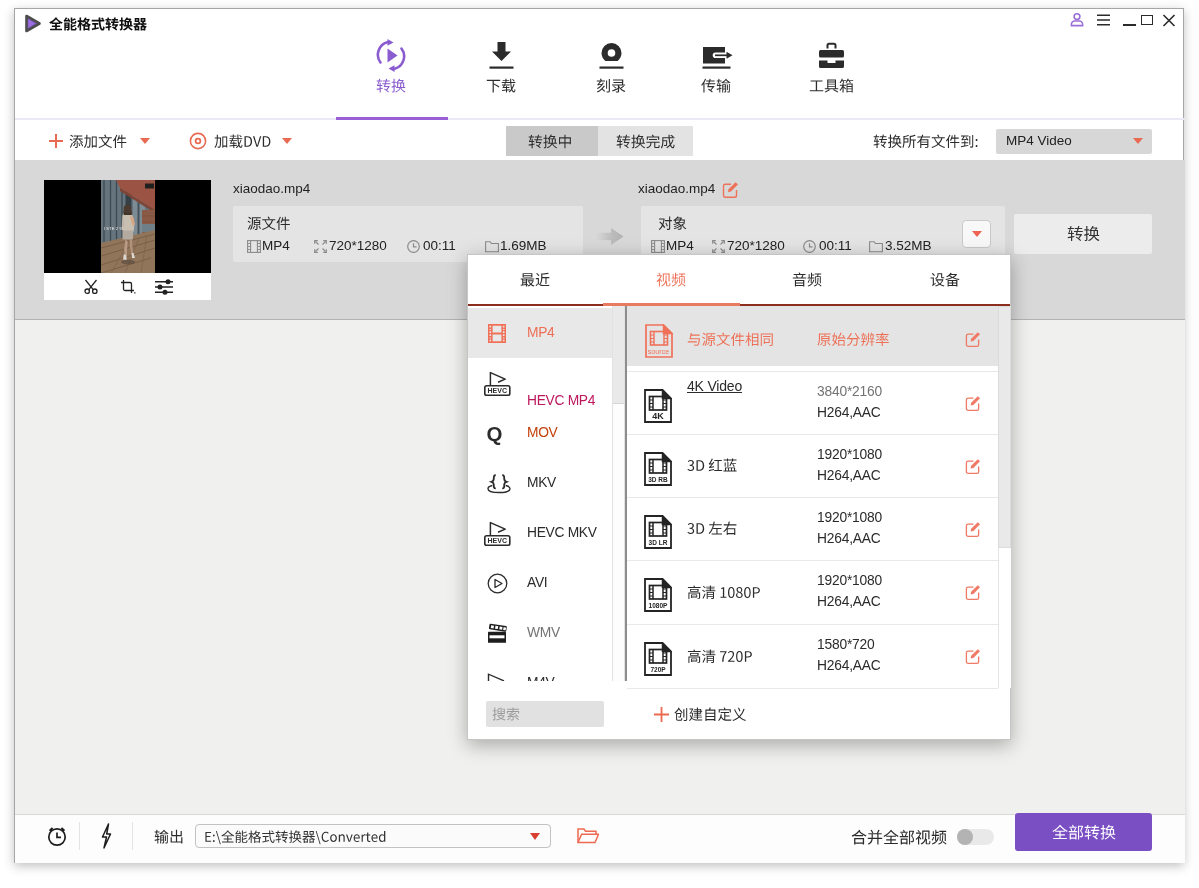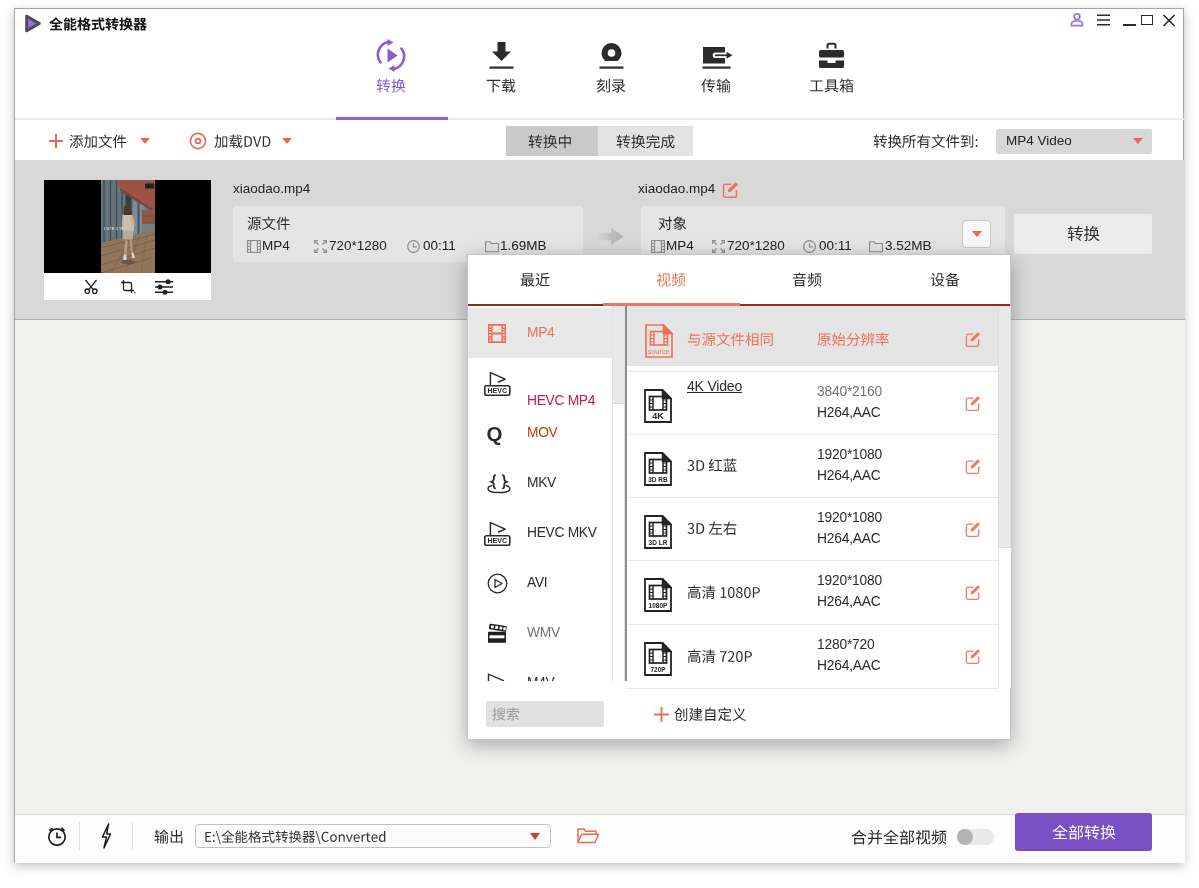--- a/index.html
+++ b/index.html
@@ -415,21 +415,21 @@
 <path d="M18.5 1 V9.5 H27 z" fill="#242424" stroke-width="1.5"></path>
 <rect x="5.5" y="7.5" width="17" height="13.5" stroke-width="1.7"></rect>
 <path d="M9 7.5 v13.5 M19 7.5 v13.5" stroke-width="1.5"></path>
 <path d="M5.5 11 h3.5 M5.5 14.5 h3.5 M5.5 18 h3.5 M19 11 h3.5 M19 14.5 h3.5 M19 18 h3.5" stroke-width="1.1"></path>
 <rect x="4" y="23.5" width="20" height="8" fill="#fff" stroke="none"></rect>
 <text x="14" y="30.3" font-family="Liberation Sans" font-weight="bold" font-size="6.5" fill="#242424" stroke="none" text-anchor="middle">720P</text>
   </svg>
 <svg style="position:absolute;left:687.0px;top:646.7px;z-index:22" width="67.6" height="23.2">
     <path transform="translate(0,14.8)" d="M4.1 -8.1H10.4V-6.8H4.1ZM3.1 -8.9V-6H11.6V-8.9ZM6.4 -12 6.8 -10.7H0.9V-9.7H13.6V-10.7H8C7.9 -11.1 7.6 -11.7 7.4 -12.2ZM1.4 -5.2V1.1H2.4V-4.3H12V0C12 0.2 12 0.2 11.8 0.2C11.6 0.2 10.9 0.2 10.3 0.2C10.4 0.4 10.6 0.8 10.7 1C11.6 1 12.2 1 12.6 0.9C13 0.8 13.1 0.5 13.1 0V-5.2ZM4.1 -3.4V0.3H5.1V-0.4H10.2V-3.4ZM5.1 -2.6H9.3V-1.2H5.1Z M15.7 -11.2C16.5 -10.8 17.5 -10.1 18 -9.6L18.7 -10.5C18.2 -10.9 17.1 -11.5 16.3 -11.9ZM15 -7.3C15.8 -6.9 16.9 -6.2 17.4 -5.7L18.1 -6.6C17.5 -7 16.5 -7.7 15.6 -8.1ZM15.5 0.3 16.4 1C17.1 -0.4 18 -2.2 18.6 -3.8L17.7 -4.4C17 -2.8 16.1 -0.8 15.5 0.3ZM20.7 -3.1H26V-1.9H20.7ZM20.7 -3.9V-5H26V-3.9ZM22.8 -12.2V-11H19.1V-10.2H22.8V-9.3H19.5V-8.5H22.8V-7.5H18.6V-6.6H28.3V-7.5H23.9V-8.5H27.4V-9.3H23.9V-10.2H27.7V-11H23.9V-12.2ZM19.7 -5.8V1.1H20.7V-1.1H26V-0.1C26 0.1 25.9 0.2 25.7 0.2C25.5 0.2 24.8 0.2 24.1 0.2C24.2 0.4 24.4 0.8 24.4 1.1C25.4 1.1 26.1 1.1 26.5 0.9C26.9 0.8 27 0.5 27 -0.1V-5.8Z M35.1 0H36.5C36.7 -4.2 37.1 -6.6 39.6 -9.8V-10.6H33V-9.5H38.1C36 -6.6 35.3 -4 35.1 0Z M40.9 0H47.6V-1.1H44.7C44.1 -1.1 43.5 -1.1 42.9 -1C45.4 -3.4 47.1 -5.6 47.1 -7.7C47.1 -9.6 45.9 -10.8 44 -10.8C42.7 -10.8 41.7 -10.2 40.9 -9.3L41.6 -8.5C42.2 -9.2 43 -9.7 43.8 -9.7C45.2 -9.7 45.8 -8.9 45.8 -7.6C45.8 -5.8 44.3 -3.7 40.9 -0.8Z M52.4 0.2C54.4 0.2 55.7 -1.6 55.7 -5.4C55.7 -9 54.4 -10.8 52.4 -10.8C50.3 -10.8 49.1 -9 49.1 -5.4C49.1 -1.6 50.3 0.2 52.4 0.2ZM52.4 -0.9C51.2 -0.9 50.3 -2.2 50.3 -5.4C50.3 -8.5 51.2 -9.8 52.4 -9.8C53.6 -9.8 54.4 -8.5 54.4 -5.4C54.4 -2.2 53.6 -0.9 52.4 -0.9Z M57.9 0H59.2V-4.2H60.9C63.3 -4.2 64.9 -5.3 64.9 -7.5C64.9 -9.8 63.3 -10.6 60.9 -10.6H57.9ZM59.2 -5.3V-9.5H60.7C62.6 -9.5 63.5 -9.1 63.5 -7.5C63.5 -6 62.6 -5.3 60.8 -5.3Z" fill="#2b2b2b"></path>
   </svg>
-<div style="position:absolute;top:635.1px;font:400 13.8px 'Liberation Sans',sans-serif;color:#2b2b2b;line-height:20.7px;white-space:pre;z-index:22;letter-spacing:-0.2px;left:817px;">1280*720</div>
+<div style="position:absolute;top:635.1px;font:400 13.8px 'Liberation Sans',sans-serif;color:#2b2b2b;line-height:20.7px;white-space:pre;z-index:22;letter-spacing:-0.2px;left:817px;">1580*720</div>
 <div style="position:absolute;top:656.1px;font:400 13.8px 'Liberation Sans',sans-serif;color:#2b2b2b;line-height:20.7px;white-space:pre;z-index:22;letter-spacing:-0.2px;left:817px;">H264,AAC</div>
 <svg style="position:absolute;left:965px;top:648.0px;z-index:22" width="16" height="16" viewBox="0 0 17 17" fill="none" stroke="#ef7a65" stroke-width="1.4">
 <path d="M14.5 9 v5.5 a1.8 1.8 0 0 1 -1.8 1.8 H3.3 a1.8 1.8 0 0 1 -1.8 -1.8 V5.1 a1.8 1.8 0 0 1 1.8 -1.8 H9"></path>
 <path d="M6.5 8.2 L13.6 1.2 L16 3.5 L8.9 10.6 L6 11.2 z" fill="#ef7a65" stroke="none"></path>
   </svg>
 <div style="position:absolute;left:627px;top:688px;width:371px;height:1px;z-index:22;background:#e8e8e8;"></div>
 <div style="position:absolute;left:998px;top:306px;width:13px;height:382px;z-index:22;background:#fff;border-left:1px solid #e4e4e4;"></div>
 <div style="position:absolute;left:998px;top:306px;width:13px;height:242px;z-index:23;background:#e9e9e9;border:1px solid #dcdcdc;"></div>
 <div style="position:absolute;left:486px;top:701px;width:118px;height:26px;z-index:21;background:#e1e1e1;border-radius:2px;"></div>
 <svg style="position:absolute;left:492.0px;top:705.0px;z-index:22" width="30.0" height="22.4">

